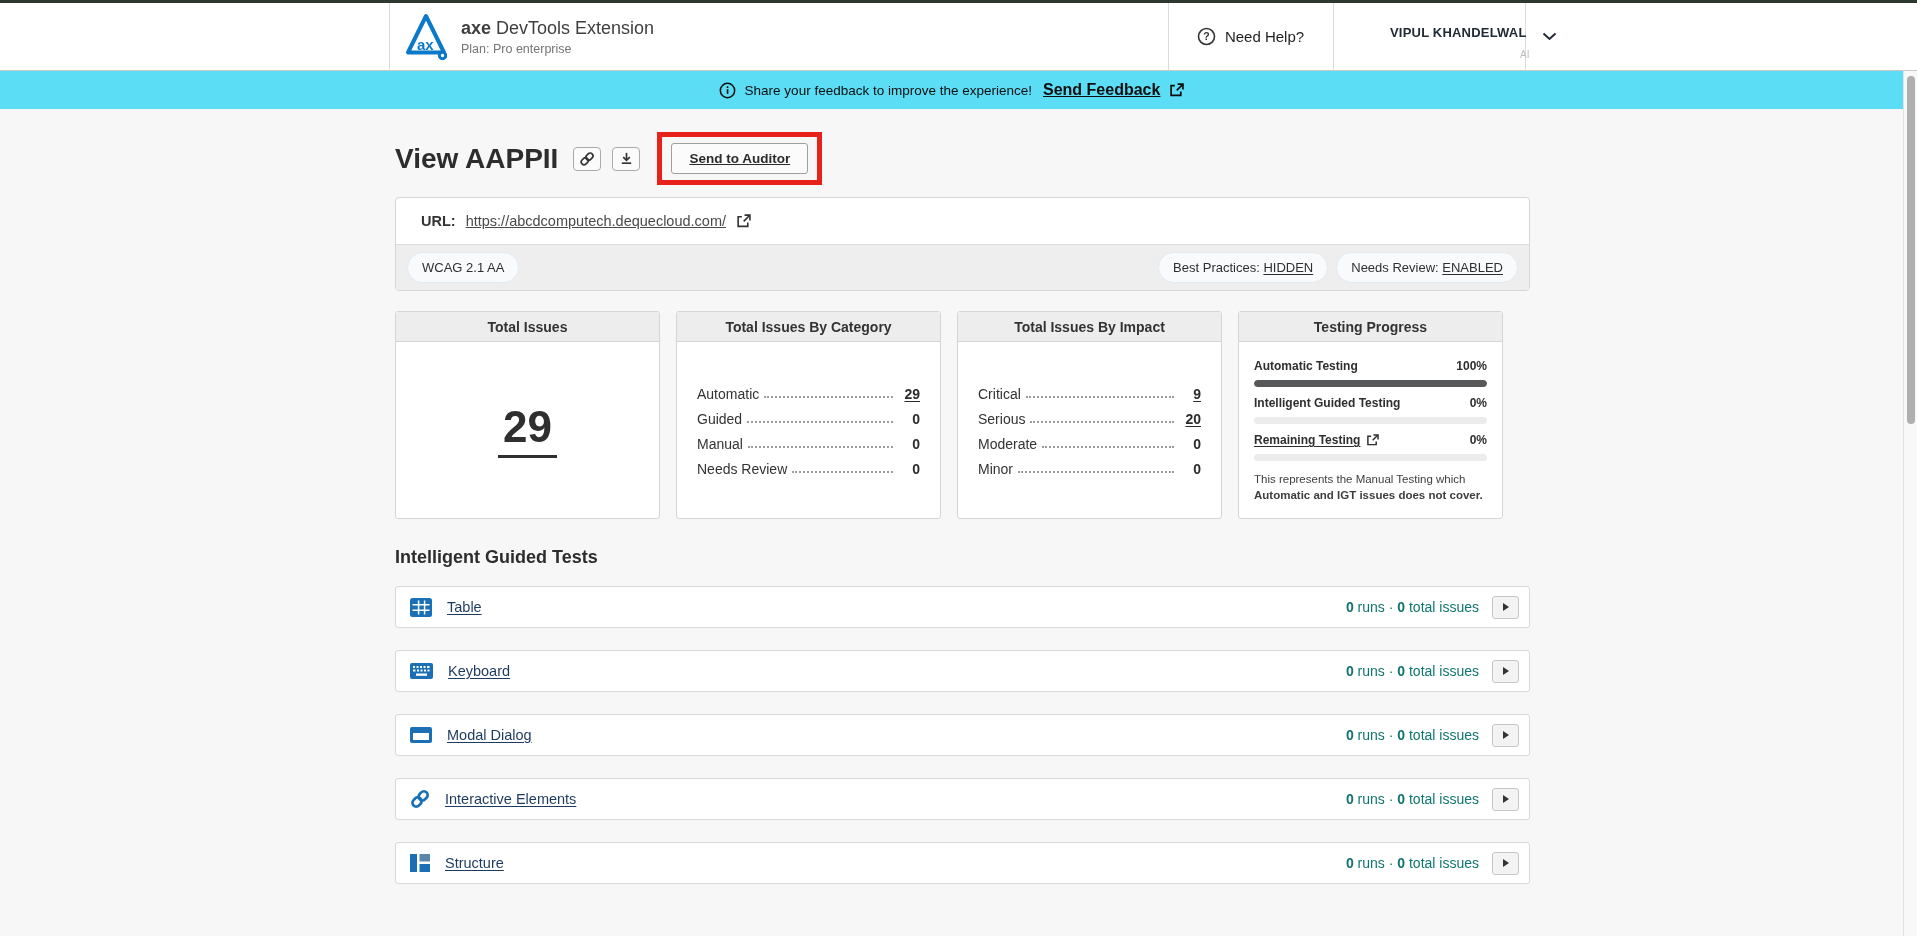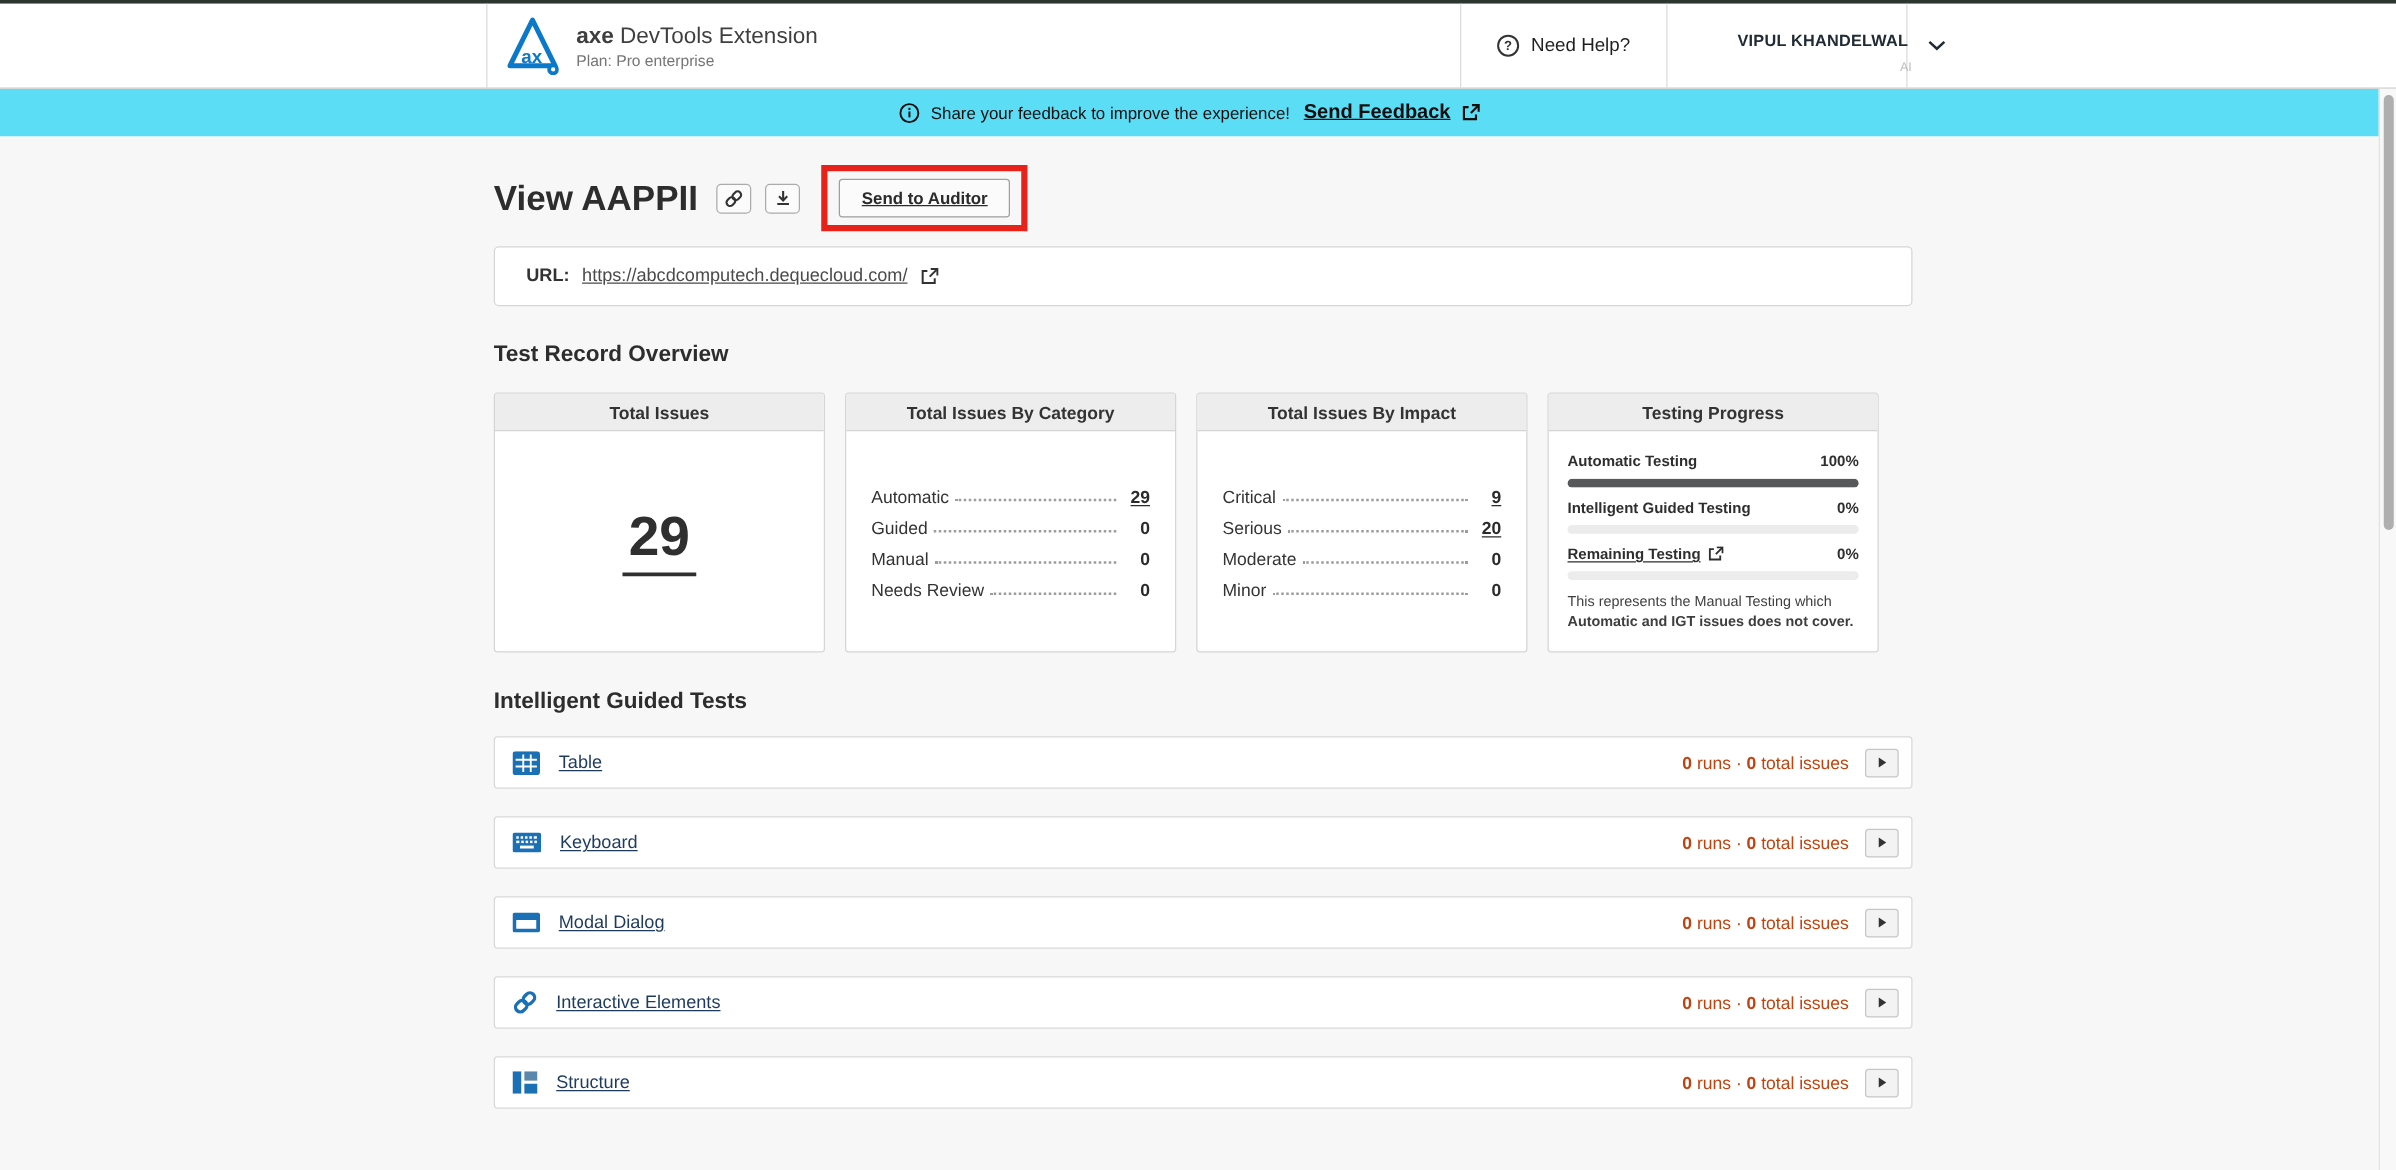--- a/index.html
+++ b/index.html
@@ -72,21 +72,21 @@
   .p-fill { height:100%; background:var(--progress_fill,#57585A); border-radius:4px; }
   .p-note { margin-top:11px; font-size:11.5px; color:#3E3E3E; line-height:1.38; }
   .p-note .bold { font-weight:700; }
   
   .igt-list { margin-top:18px; }
   .igt-row { height:42px; background:#fff; border:1px solid #D9D9D9; border-radius:3px;
     display:flex; align-items:center; padding:0 10px 0 14px; margin-bottom:22px; }
   .igt-label { margin-left:15px; font-size:14.5px; font-weight:500; color:var(--link_navy,#1D3A5F);
     text-decoration:underline; text-underline-offset:2px; cursor:pointer; }
   .igt-spacer { flex:1; }
-  .igt-stats { font-size:14px; color:#c2410c; }
+  .igt-stats { font-size:14px; color:#0f766e; }
   .igt-stats b { font-weight:700; }
   .igt-go-btn { margin-left:13px; width:27px; height:23px; background:#F3F3F3; border:1px solid #C6C6C6;
     border-radius:3px; display:flex; align-items:center; justify-content:center; cursor:pointer; }
   .tri-right { width:0; height:0; border-left:6px solid #333; border-top:4px solid transparent; border-bottom:4px solid transparent; }
   
   .scrollbar-track { position:absolute; right:0; top:71px; bottom:0; width:14px;
     background:#F8F8F8; border-left:1px solid #E2E2E2; }
   .scrollbar-thumb { position:absolute; left:3px; top:5px; width:8px; height:348px;
     background:#AFAFAF; border-radius:4px; cursor:pointer; }
   svg { display:block; }
@@ -189,23 +189,28 @@
       <span class="url-label">URL:</span>
       <a class="url-link">https://abcdcomputech.dequecloud.com/</a>
       <span>
         <svg width="15" height="14" viewBox="0 0 14 13">
           <path d="M5.5 2.5 H2 V11.5 H11 V8" fill="none" stroke="#333" stroke-width="1.5"></path>
           <path d="M8 1 H13 V6" fill="none" stroke="#333" stroke-width="1.5"></path>
           <path d="M12.6 1.4 L7.2 6.8" stroke="#333" stroke-width="1.5"></path>
         </svg>
       </span>
     </div>
-  </div>
-
-  <h2 class="section-heading">Test Record Overview</h2>
+    <div class="options-row">
+      <span class="pill">WCAG 2.1 AA</span>
+      <span class="options-spacer"></span>
+      <span class="pill"><span>Best Practices: </span><u>HIDDEN</u></span>
+      <span class="pill"><span>Needs Review: </span><u>ENABLED</u></span>
+    </div>
+  </div>
+
 
   <div class="cards-row">
 
     <div class="card">
       <div class="card-header">Total Issues</div>
       <div class="tall-body total-body">
         <span class="big-number">29</span>
       </div>
     </div>
 

